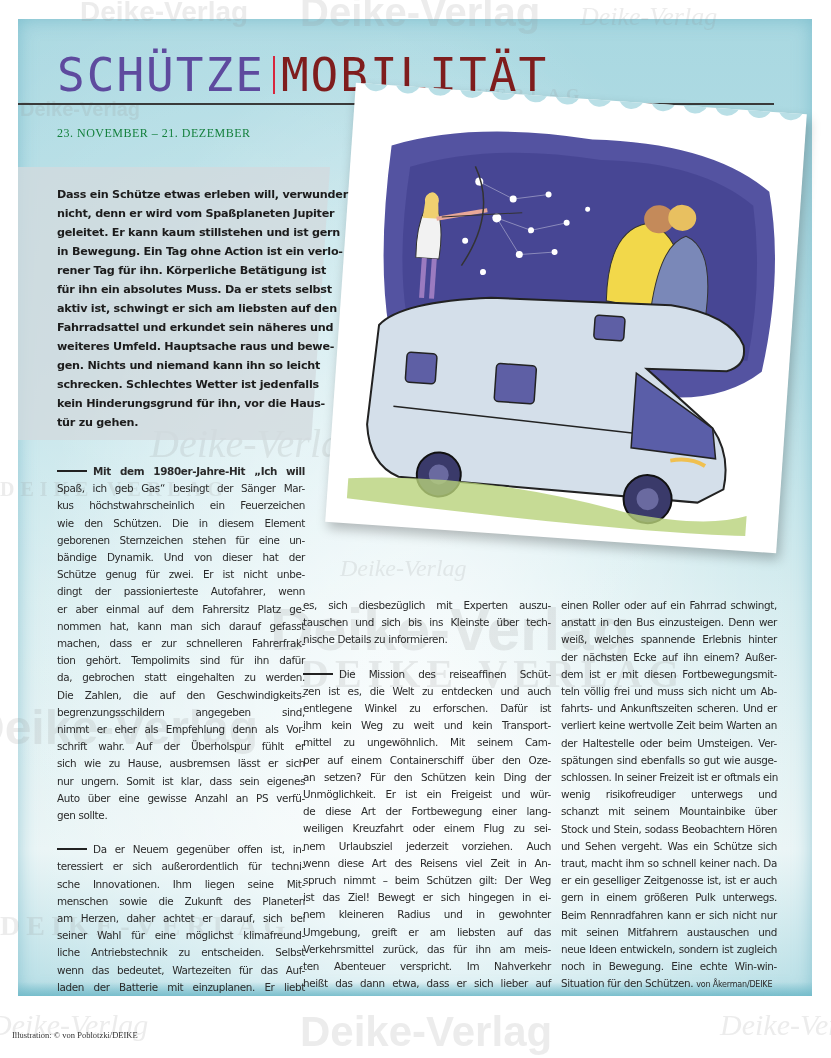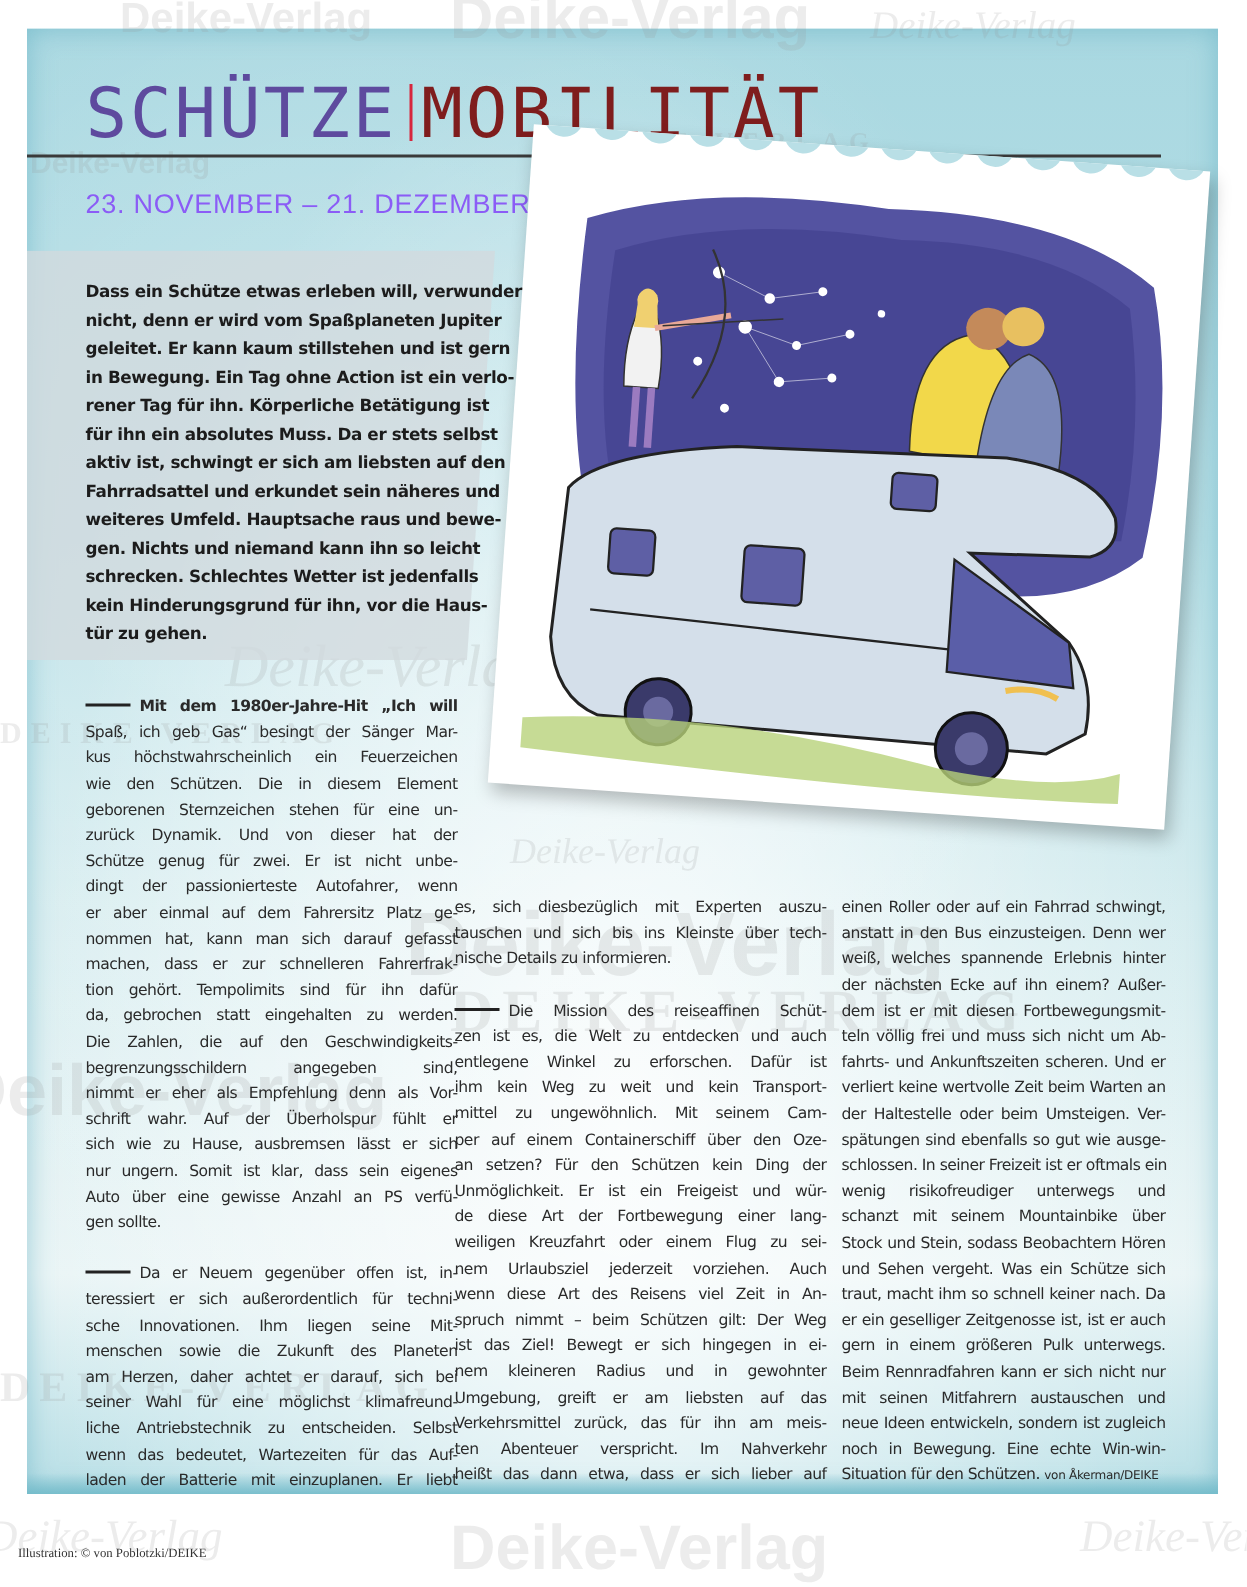--- a/index.html
+++ b/index.html
@@ -35,21 +35,21 @@
     display:flex; align-items:center;
   }
   .title .t1 { color:#5e4a9e; }
   .title .sep { display:inline-block; width:2px; height:38px; background:#d7263d; margin:0 6px 0 8px; }
   .title .t2 { color:#7f1d1d; }
   .rule {
     position:absolute; left:18px; top:103px; width:756px; height:2px; background:#3a3a3a; z-index:3;
   }
   .dates {
     position:absolute; left:57px; top:126px; z-index:3;
-    font-family:Liberation Sans, sans-serif; font-size:18px; color:#8b5cf6; letter-spacing:0.5px;
+    font-family:Liberation Serif, serif; font-size:12px; color:#15803d; letter-spacing:0.5px;
   }
   .intro-box {
     position:absolute; left:18px; top:167px; width:312px; height:273px; z-index:2;
     background:rgba(210,218,222,0.78);
     clip-path: polygon(0 0, 100% 0, 94% 100%, 0 100%);
   }
   .intro {
     position:absolute; left:57px; top:185px; width:262px; z-index:3;
     font-family:"DejaVu Sans", sans-serif; font-size:11.2px; line-height:19px; color:#1c1c1c;
     letter-spacing:-0.25px; font-weight:bold;
@@ -126,21 +126,21 @@
   <span>tür zu gehen.</span>
 </div>
 
 <div class="col col1">
   <div class="para">
     <span class="j"><i class="dash"></i><b style="font-weight:bold">Mit dem 1980er-Jahre-Hit „Ich will</b></span>
     <span class="j">Spaß, ich geb Gas“ besingt der Sänger Mar-</span>
     <span class="j">kus höchstwahrscheinlich ein Feuerzeichen</span>
     <span class="j">wie den Schützen. Die in diesem Element</span>
     <span class="j">geborenen Sternzeichen stehen für eine un-</span>
-    <span class="j">zurück Dynamik. Und von dieser hat der</span>
+    <span class="j">bändige Dynamik. Und von dieser hat der</span>
     <span class="j">Schütze genug für zwei. Er ist nicht unbe-</span>
     <span class="j">dingt der passionierteste Autofahrer, wenn</span>
     <span class="j">er aber einmal auf dem Fahrersitz Platz ge-</span>
     <span class="j">nommen hat, kann man sich darauf gefasst</span>
     <span class="j">machen, dass er zur schnelleren Fahrerfrak-</span>
     <span class="j">tion gehört. Tempolimits sind für ihn dafür</span>
     <span class="j">da, gebrochen statt eingehalten zu werden.</span>
     <span class="j">Die Zahlen, die auf den Geschwindigkeits-</span>
     <span class="j">begrenzungsschildern angegeben sind,</span>
     <span class="j">nimmt er eher als Empfehlung denn als Vor-</span>

